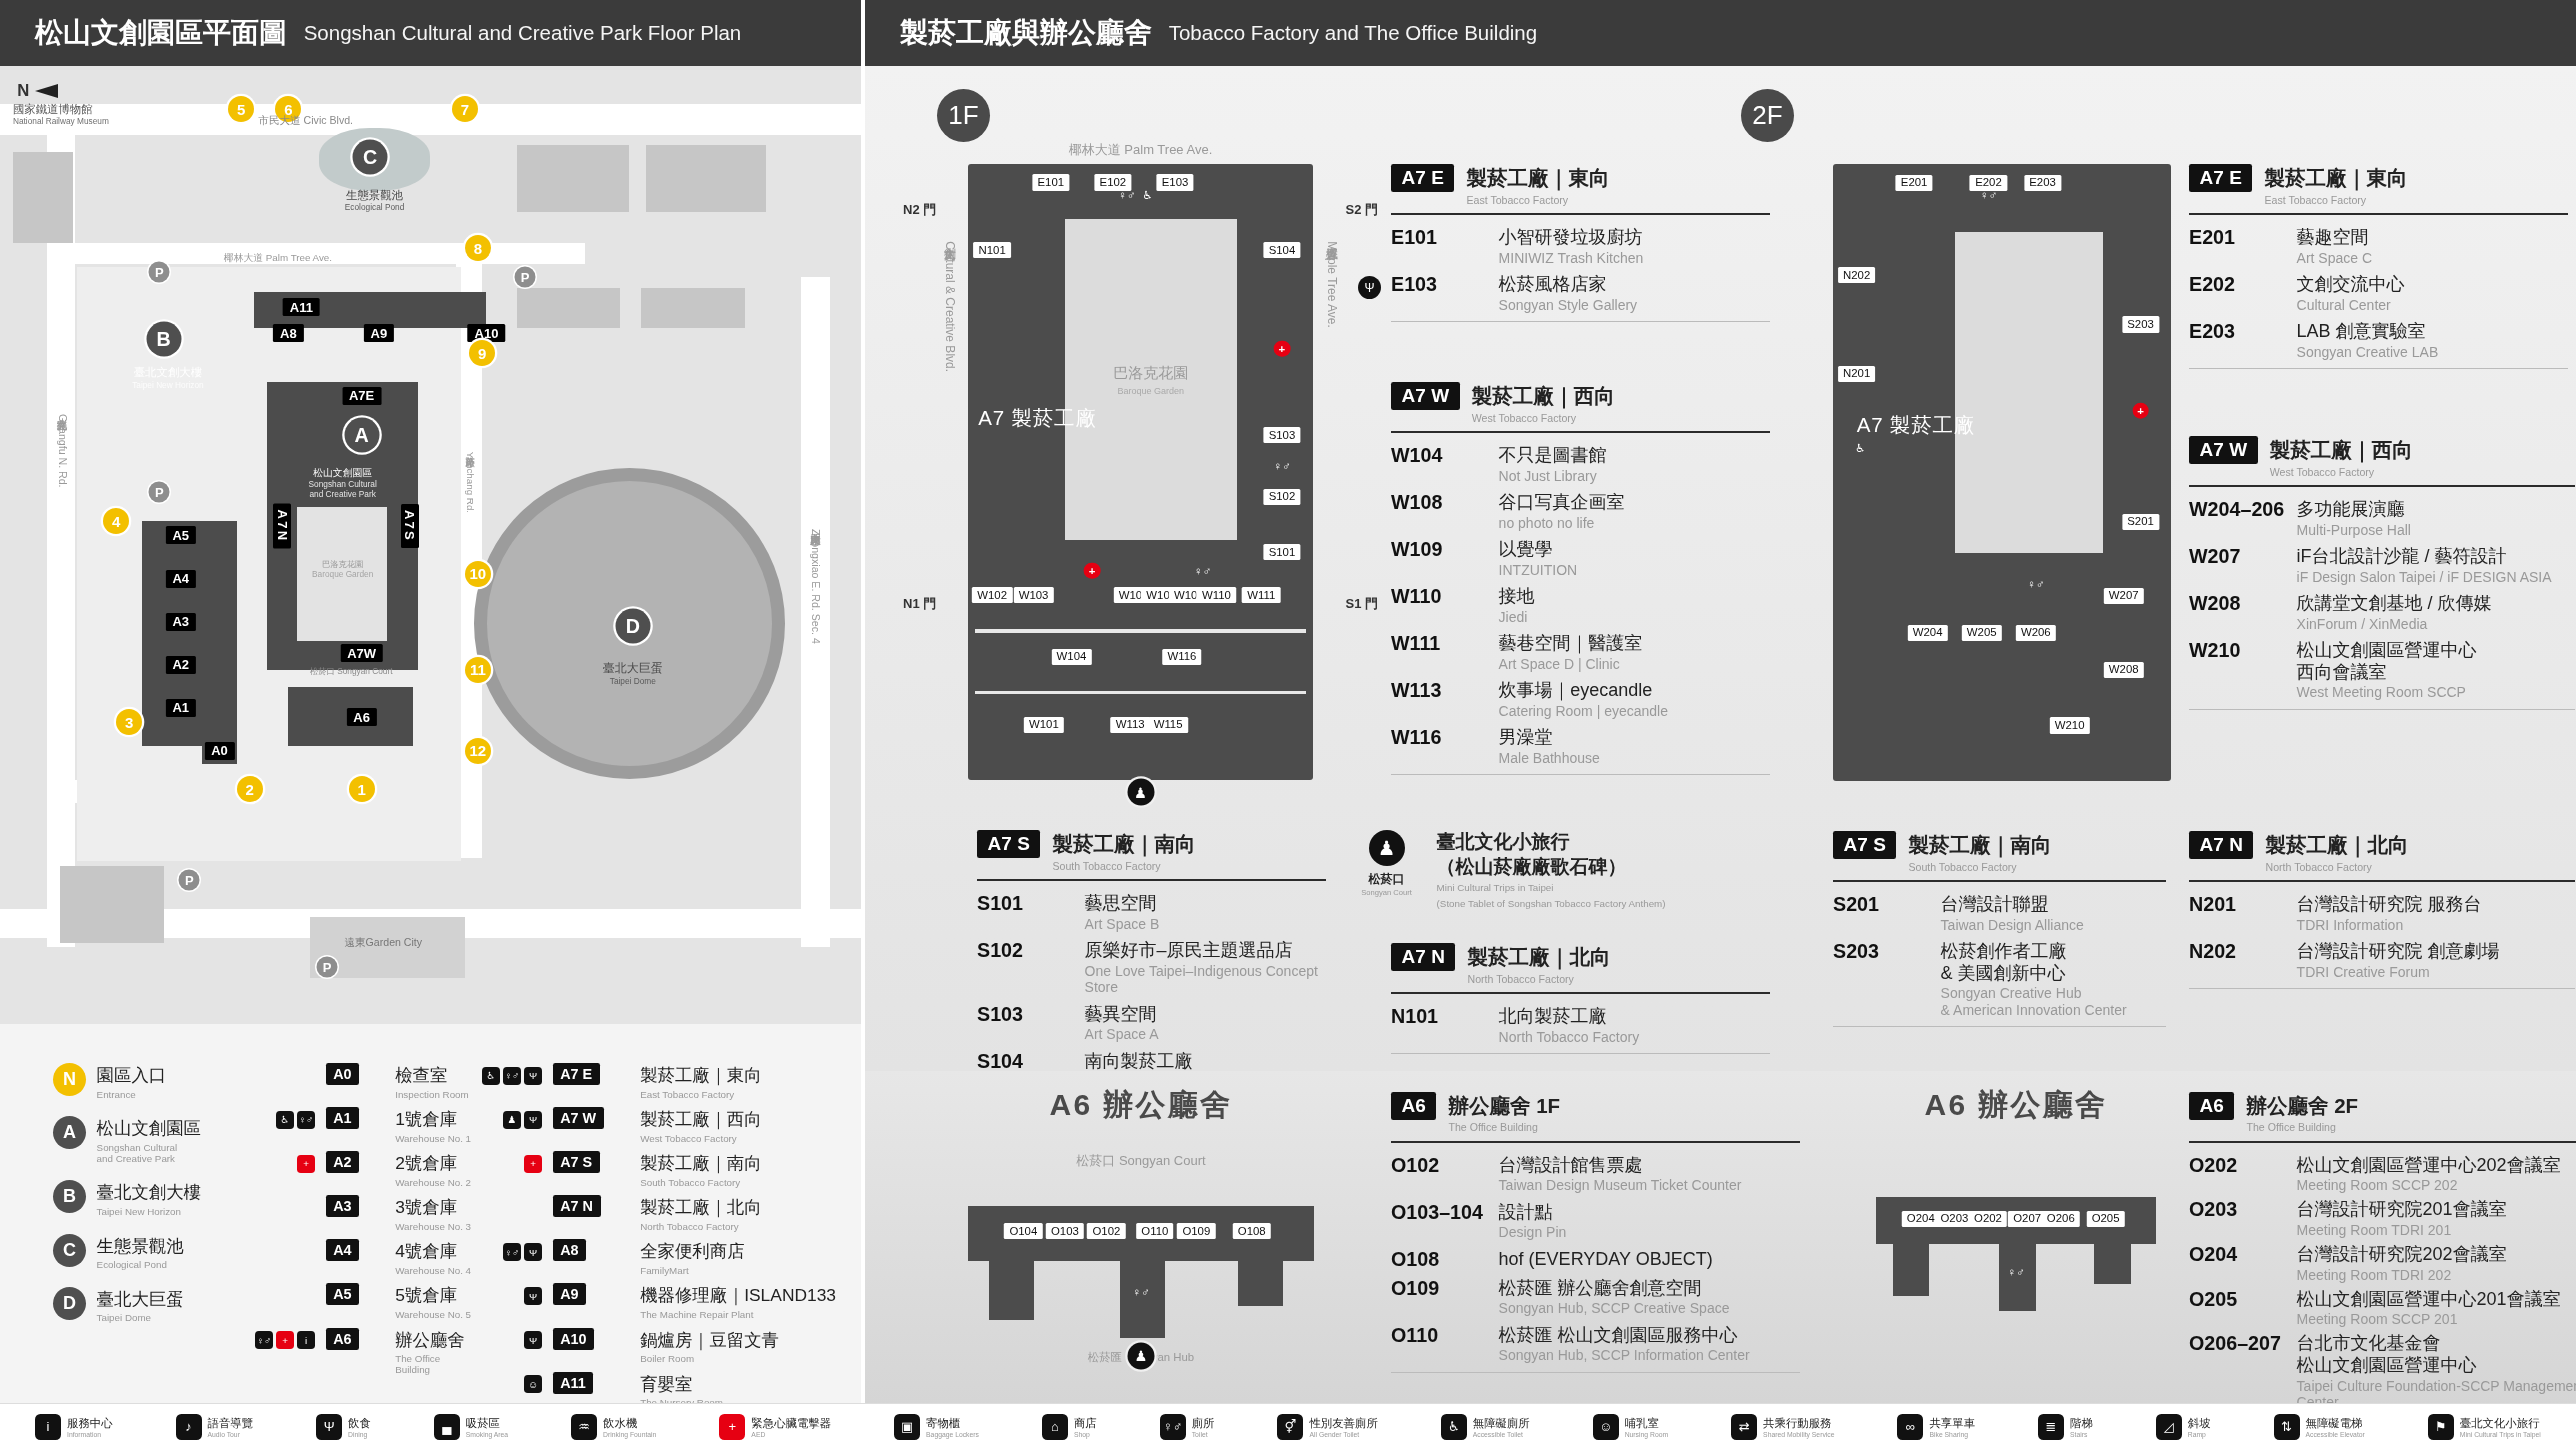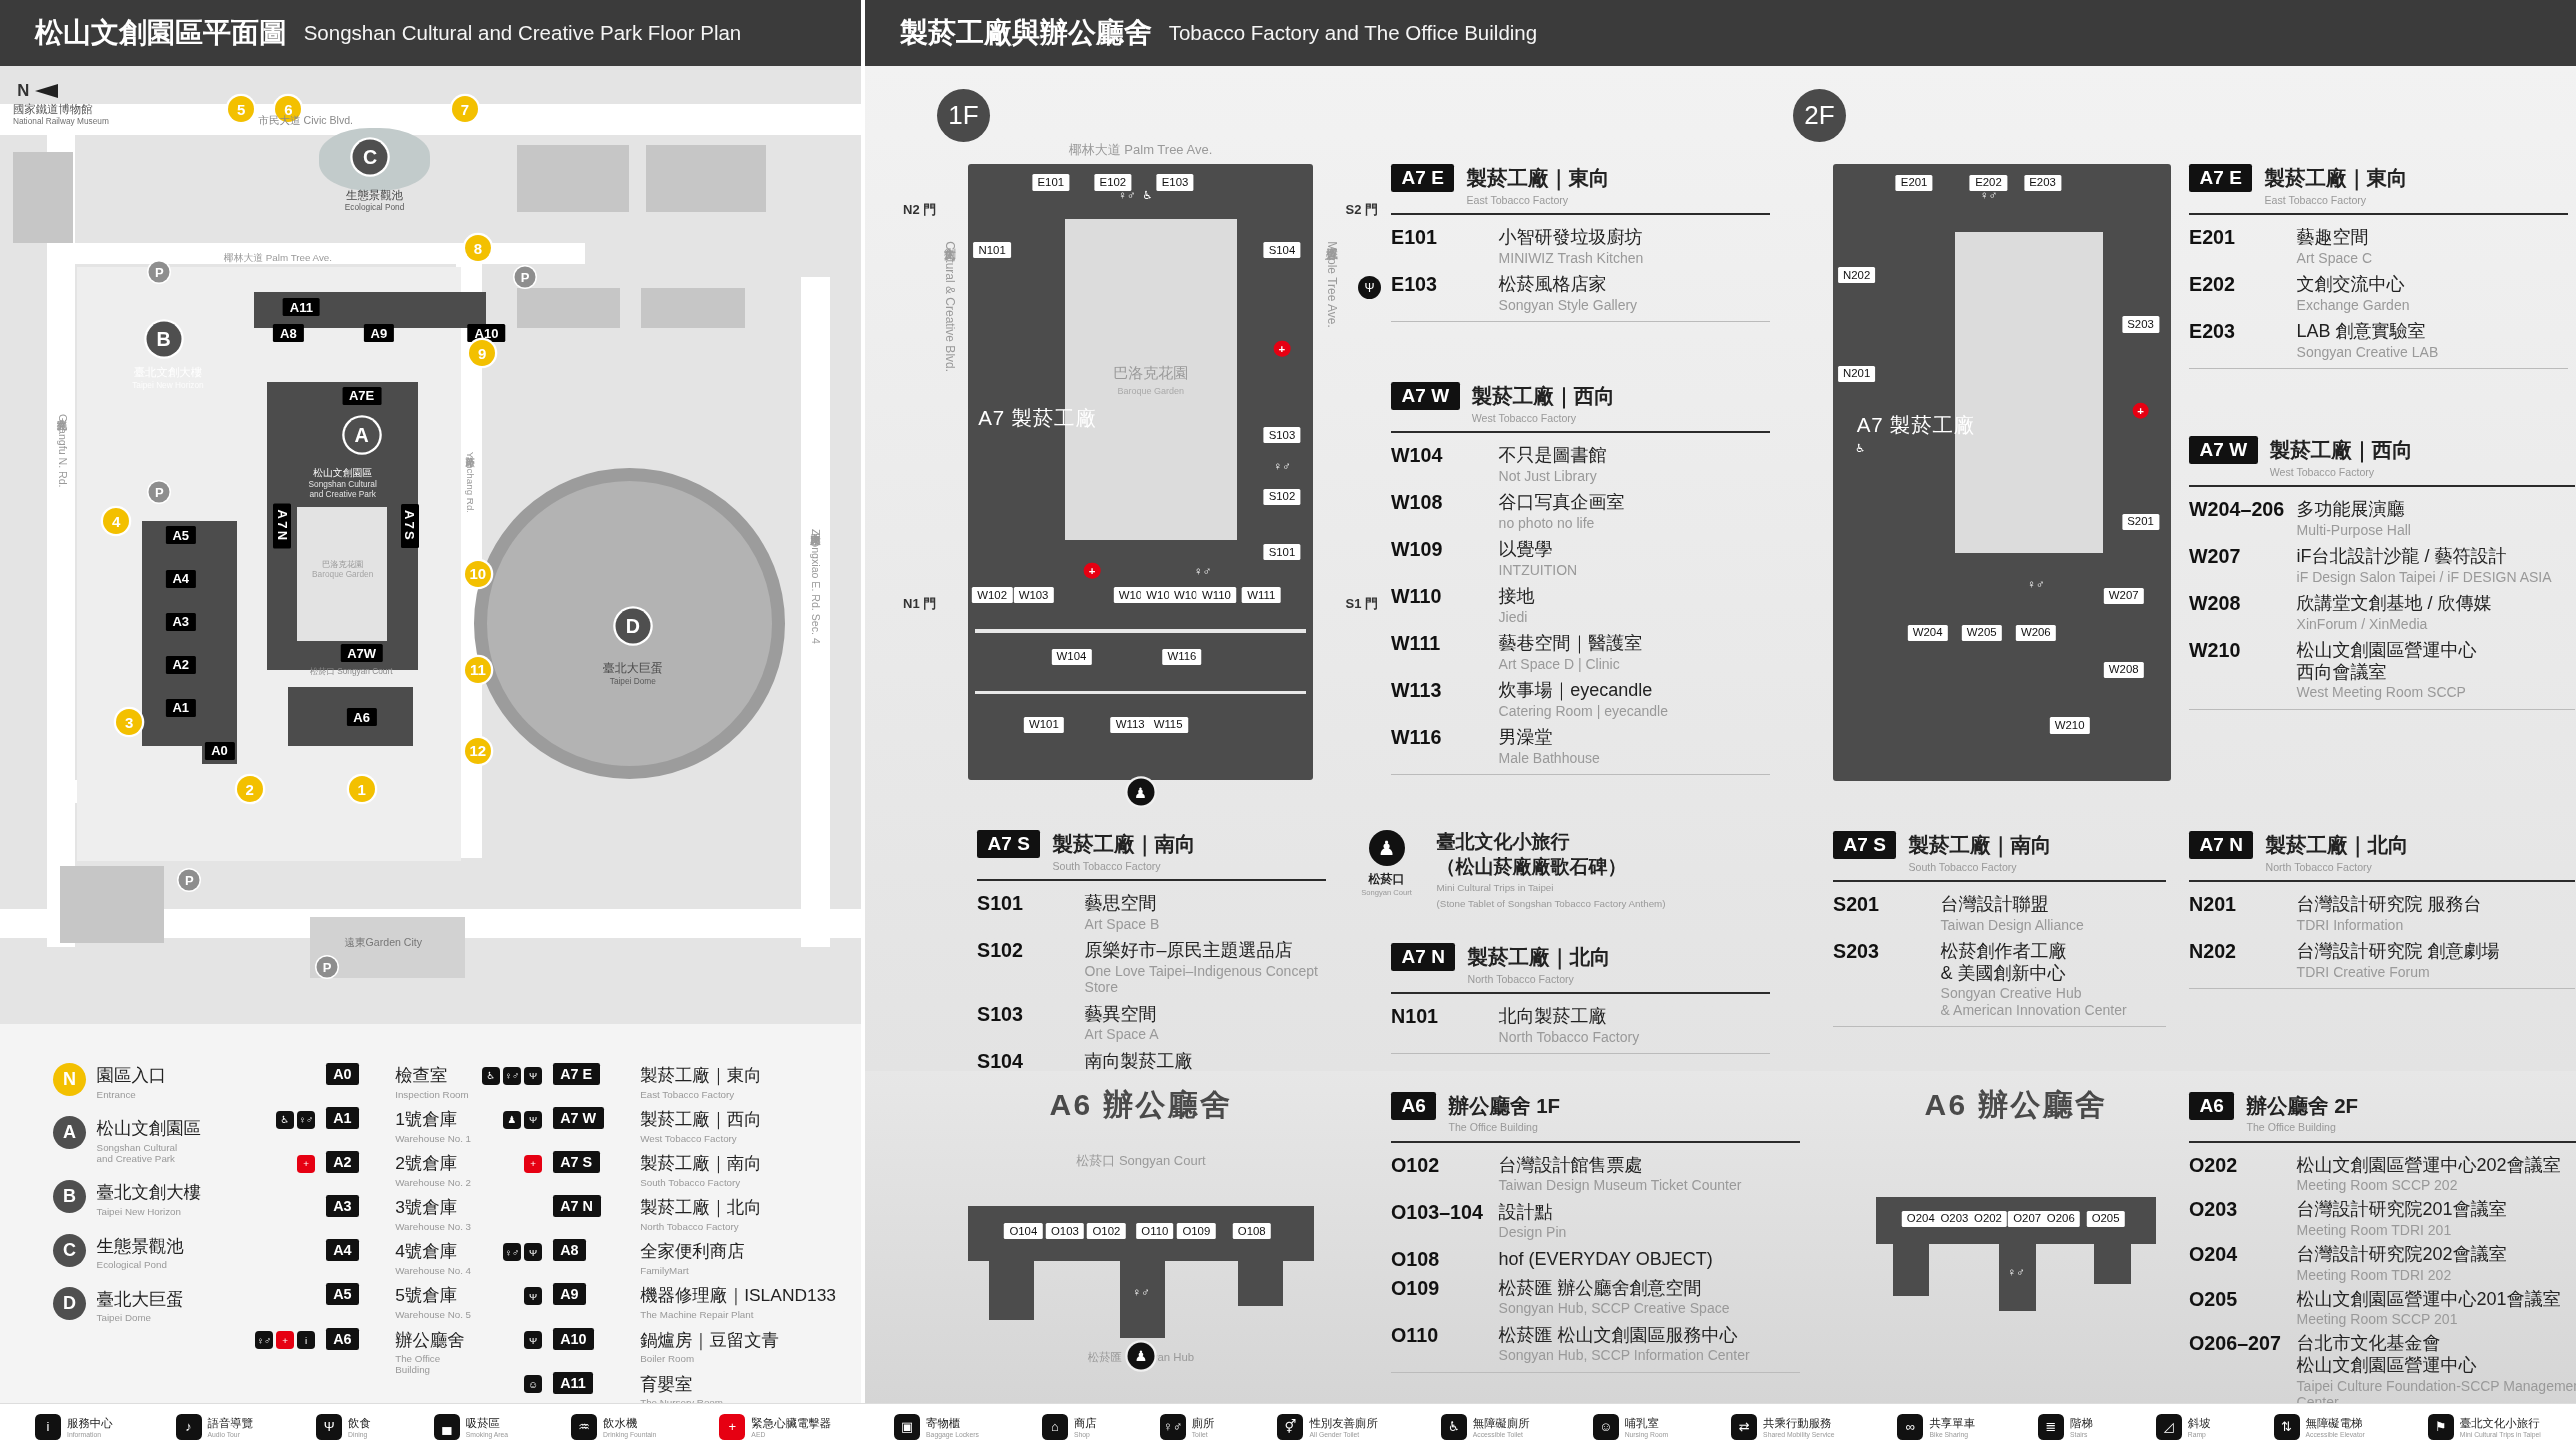--- a/index.html
+++ b/index.html
@@ -72,21 +72,21 @@
   .lzh { font-size:17.4px; color:#222; }
   .len { font-size:9.8px; color:#999; white-space:pre-line; margin-top:1.5px; }
 
   
   .floors { position:absolute; left:865px; top:66px; width:1711px; height:1005px;
         background:linear-gradient(#f2f2f2,#e3e3e3); }
   .office-band { position:absolute; left:865px; top:1071px; width:1711px; height:333px;
         background:linear-gradient(#e7e7e7,#d5d5d5); }
   .fbadge { position:absolute; width:53px; height:53px; border-radius:50%; background:#4a4a4a; color:#fff;
         font-weight:normal; font-size:26px; display:flex; align-items:center; justify-content:center; }
-  .b1f { left:72px; top:23px; } .b2f { left:928px; top:23px; }
+  .b1f { left:72px; top:23px; } .b2f { left:876px; top:23px; }
 
   
   .plan { position:absolute; }
   .plan-1f { left:103px; top:98px; width:345px; height:616px; }
   .plan-2f { left:968px; top:98px; width:338px; height:617px; }
   .bldg { position:absolute; inset:0; background:#4c4c4c; border-radius:3px; }
   .court { position:absolute; background:#dcdcdc; display:flex; flex-direction:column;
         align-items:center; justify-content:center; }
   .c1 { left:28%; top:9%;  width:50%; height:52%; }
   .c2 { left:36%; top:11%; width:44%; height:52%; }
@@ -733,21 +733,21 @@
         <div class="code">E201</div>
         <div class="nm">
           <div class="izh">藝趣空間</div>
           <div class="ien">Art Space C</div>
         </div>
       </div>
       <div class="item">
         <div class="code">E202</div>
         <div class="nm">
           <div class="izh">文創交流中心</div>
-          <div class="ien">Exchange Garden</div>
+          <div class="ien">Cultural Center</div>
         </div>
       </div>
       <div class="item">
         <div class="code">E203</div>
         <div class="nm">
           <div class="izh">LAB 創意實驗室</div>
           <div class="ien">Songyan Creative LAB</div>
         </div>
       </div>
     </div>

